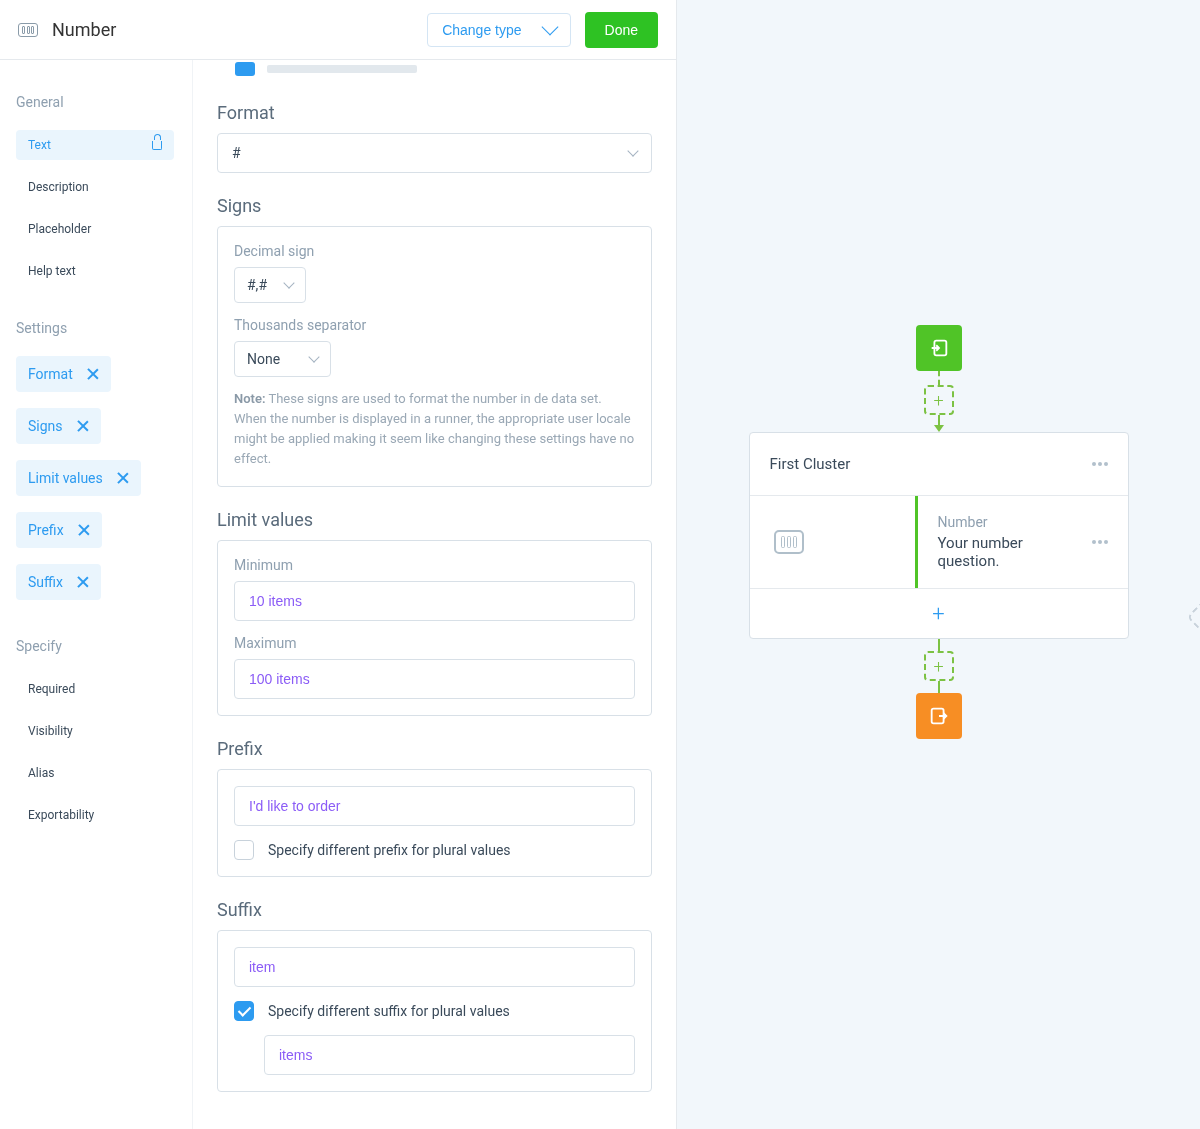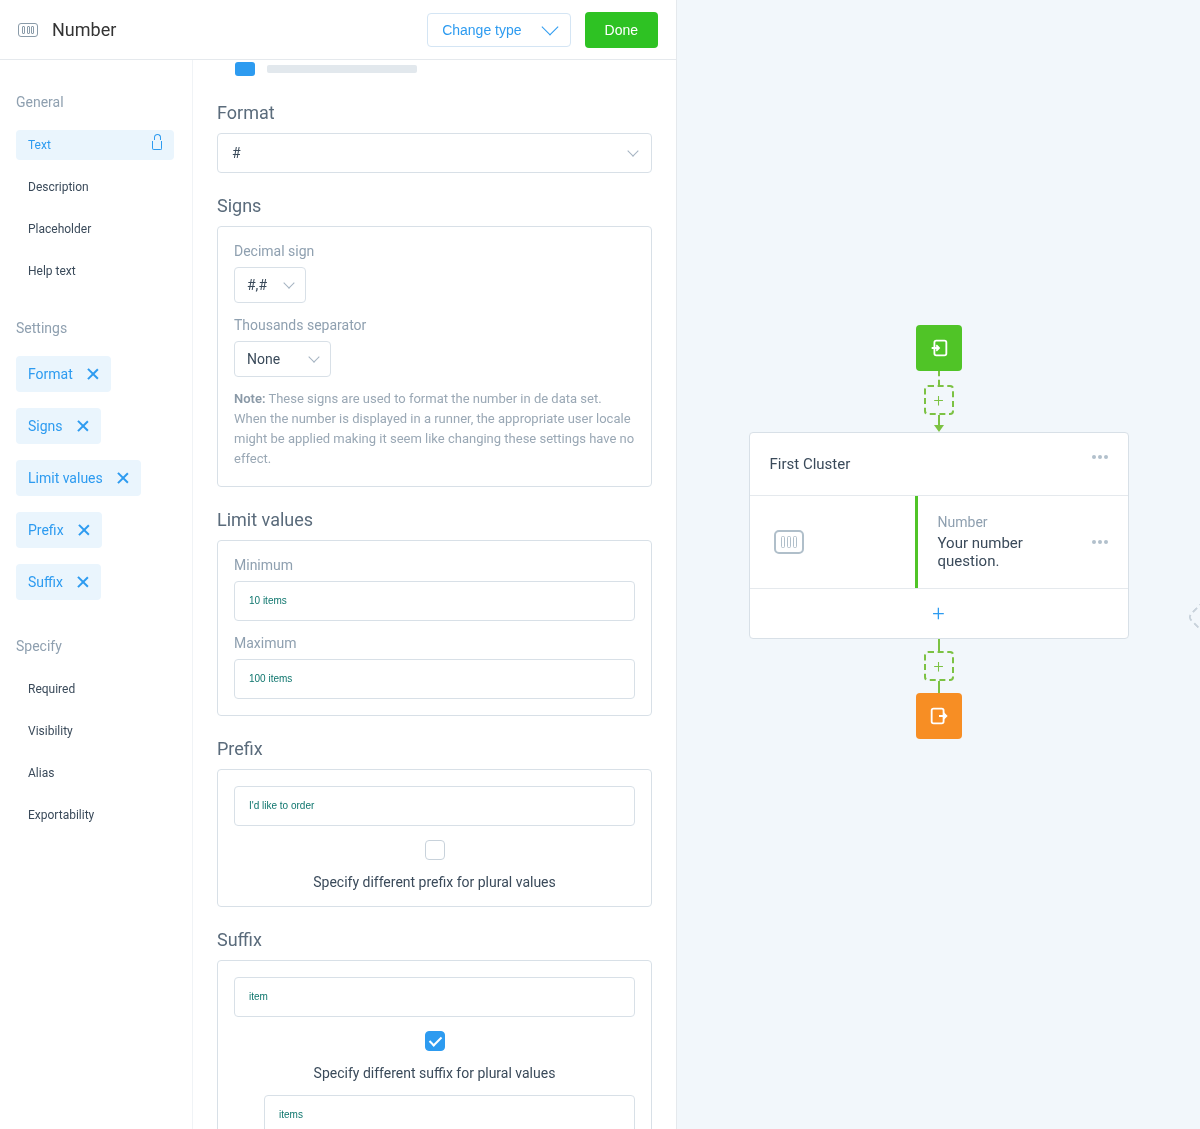--- a/index.html
+++ b/index.html
@@ -37,36 +37,36 @@
   .sect-title { font-size: 18px; color: #5a6b7b; margin: 22px 0 10px 0; }
   .sect-title.first { margin-top: 24px; }
   .select-box { border: 1px solid #d8e0e7; border-radius: 4px; height: 40px; display: flex; align-items: center; padding: 0 14px; justify-content: space-between; cursor: pointer; background: #fff; }
   .select-box .val { color: #3a4a5a; }
   .card { border: 1px solid #d8e0e7; border-radius: 4px; padding: 16px; }
   .field-label { color: #8fa0b0; font-size: 14px; margin-bottom: 8px; }
   .small-select { border: 1px solid #d8e0e7; border-radius: 4px; height: 36px; display: inline-flex; align-items: center; padding: 0 12px; gap: 18px; cursor: pointer; background: #fff; }
   .note { color: #9aa8b5; font-size: 13px; line-height: 1.55; margin-top: 12px; }
   .note b { color: #8a99a7; font-weight: 600; }
   .input-box { border: 1px solid #d8e0e7; border-radius: 4px; height: 40px; display: flex; align-items: center; padding: 0 14px; background: #fff; }
-  .input-box input { border: none; outline: none; width: 100%; font-size: 10px; color: #0f766e; background: transparent; }
-  .chk-row { display: flex; align-items: center; gap: 14px; margin-top: 14px; flex-direction: column; }
+  .input-box input { border: none; outline: none; width: 100%; font-size: 14px; color: #8b5cf6; background: transparent; }
+  .chk-row { display: flex; align-items: center; gap: 14px; margin-top: 14px; }
   .chk { width: 20px; height: 20px; border: 1px solid #c8d2db; border-radius: 4px; position: relative; cursor: pointer; flex-shrink: 0; }
   .chk.checked { background: #2d9bf0; border-color: #2d9bf0; }
   .chk.checked::after { content: ""; position: absolute; left: 6px; top: 2px; width: 5px; height: 10px; border: solid #fff; border-width: 0 2px 2px 0; transform: rotate(45deg); }
   .indent-input { margin-top: 14px; margin-left: 30px; }
   .canvas { flex: 1; background: #f2f7fb; position: relative; overflow: hidden; }
   .flow { position: absolute; left: 50%; top: 325px; transform: translateX(-50%); display: flex; flex-direction: column; align-items: center; }
   .node-sq { width: 46px; height: 46px; border-radius: 4px; display: flex; align-items: center; justify-content: center; }
   .node-green { background: #50c427; }
   .node-orange { background: #f78e24; }
   .vline { width: 0; border-left: 2px dashed #7cc243; }
   .plus-dashed { width: 30px; height: 30px; border: 2px dashed #7cc243; border-radius: 4px; display: flex; align-items: center; justify-content: center; color: #7cc243; font-size: 18px; font-weight: 300; background: #f2f7fb; }
   .arrow-down { width: 0; height: 0; border-left: 5px solid transparent; border-right: 5px solid transparent; border-top: 7px solid #7cc243; }
   .cluster { width: 380px; background: #fff; border: 1px solid #d8e0e7; border-radius: 4px; }
-  .cluster-head { padding: 22px 20px; display: flex; border-bottom: 1px solid #e5e9ed; }
+  .cluster-head { padding: 22px 20px; display: flex; align-items: center; border-bottom: 1px solid #e5e9ed; }
   .cluster-head .t { flex: 1; color: #3a4a5a; font-size: 15px; }
   .dots { display: inline-flex; gap: 2px; cursor: pointer; }
   .dots span { width: 4px; height: 4px; background: #b2c0cc; border-radius: 50%; }
   .cluster-body { display: flex; align-items: center; padding: 18px 20px; gap: 18px; border-left: 3px solid #50c427; margin-left: 86px; position: relative; }
   .cluster-row { display: flex; }
   .row-icon-zone { width: 86px; display: flex; align-items: center; justify-content: center; }
   .num-icon-lg { display: inline-flex; border: 2px solid #b0bfca; border-radius: 5px; padding: 4px 5px; gap: 2px; }
   .num-icon-lg span { width: 4px; height: 12px; border: 1.5px solid #b0bfca; border-radius: 1.5px; display: inline-block; }
   .cluster-body .txt { flex: 1; }
   .cluster-body .s1 { color: #8fa0b0; font-size: 14px; margin-bottom: 4px; }

